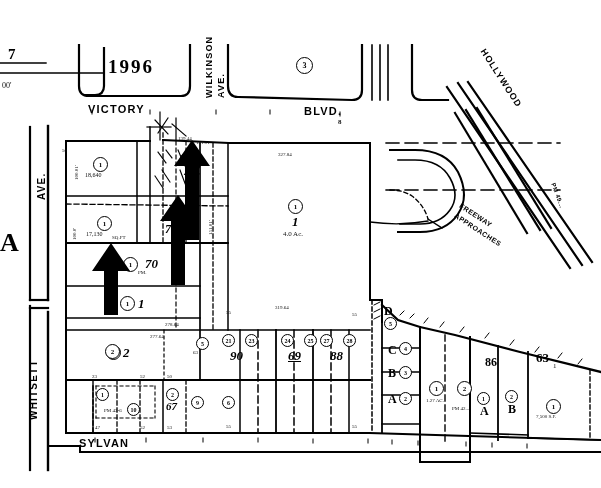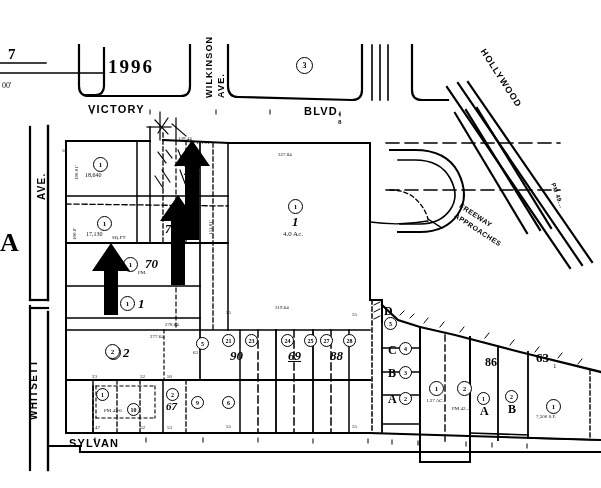--- a/index.html
+++ b/index.html
@@ -209,21 +209,21 @@
   <div class="lbl tiny" style="left:338px;top:118px;font-size:7px;font-weight:bold;">8</div>
 
   <div class="lbl street" style="left:88px;top:103px;">VICTORY</div>
   <div class="lbl street" style="left:304px;top:105px;">BLVD.</div>
 
   <div class="lbl streetv" style="left:204px;top:98px;transform:rotate(-90deg);font-size:9px;">WILKINSON</div>
   <div class="lbl streetv" style="left:216px;top:98px;transform:rotate(-90deg);font-size:9px;">AVE.</div>
 
   <div class="lbl streetv" style="left:36px;top:200px;transform:rotate(-90deg);font-size:10px;">AVE.</div>
   <div class="lbl streetv" style="left:28px;top:420px;transform:rotate(-90deg);font-size:10px;">WHITSETT</div>
-  <div class="lbl street" style="left:69px;top:437px;">SYLVAN</div>
+  <div class="lbl street" style="left:79px;top:437px;">SYLVAN</div>
 
   <div class="lbl diag" style="left:487px;top:47px;transform:rotate(57deg);">HOLLYWOOD</div>
 
   <div class="lbl diag2" style="left:462px;top:202px;transform:rotate(33deg);">FREEWAY</div>
   <div class="lbl diag2" style="left:457px;top:212px;transform:rotate(33deg);">APPROACHES</div>
   <div class="lbl diag2" style="left:556px;top:182px;transform:rotate(70deg);font-size:6px;">PM 49...</div>
 
   <div class="lbl letter" style="left:0px;top:228px;font-size:26px;">A</div>
 
   <div class="circ c13" style="left:93px;top:157px;">1</div>

